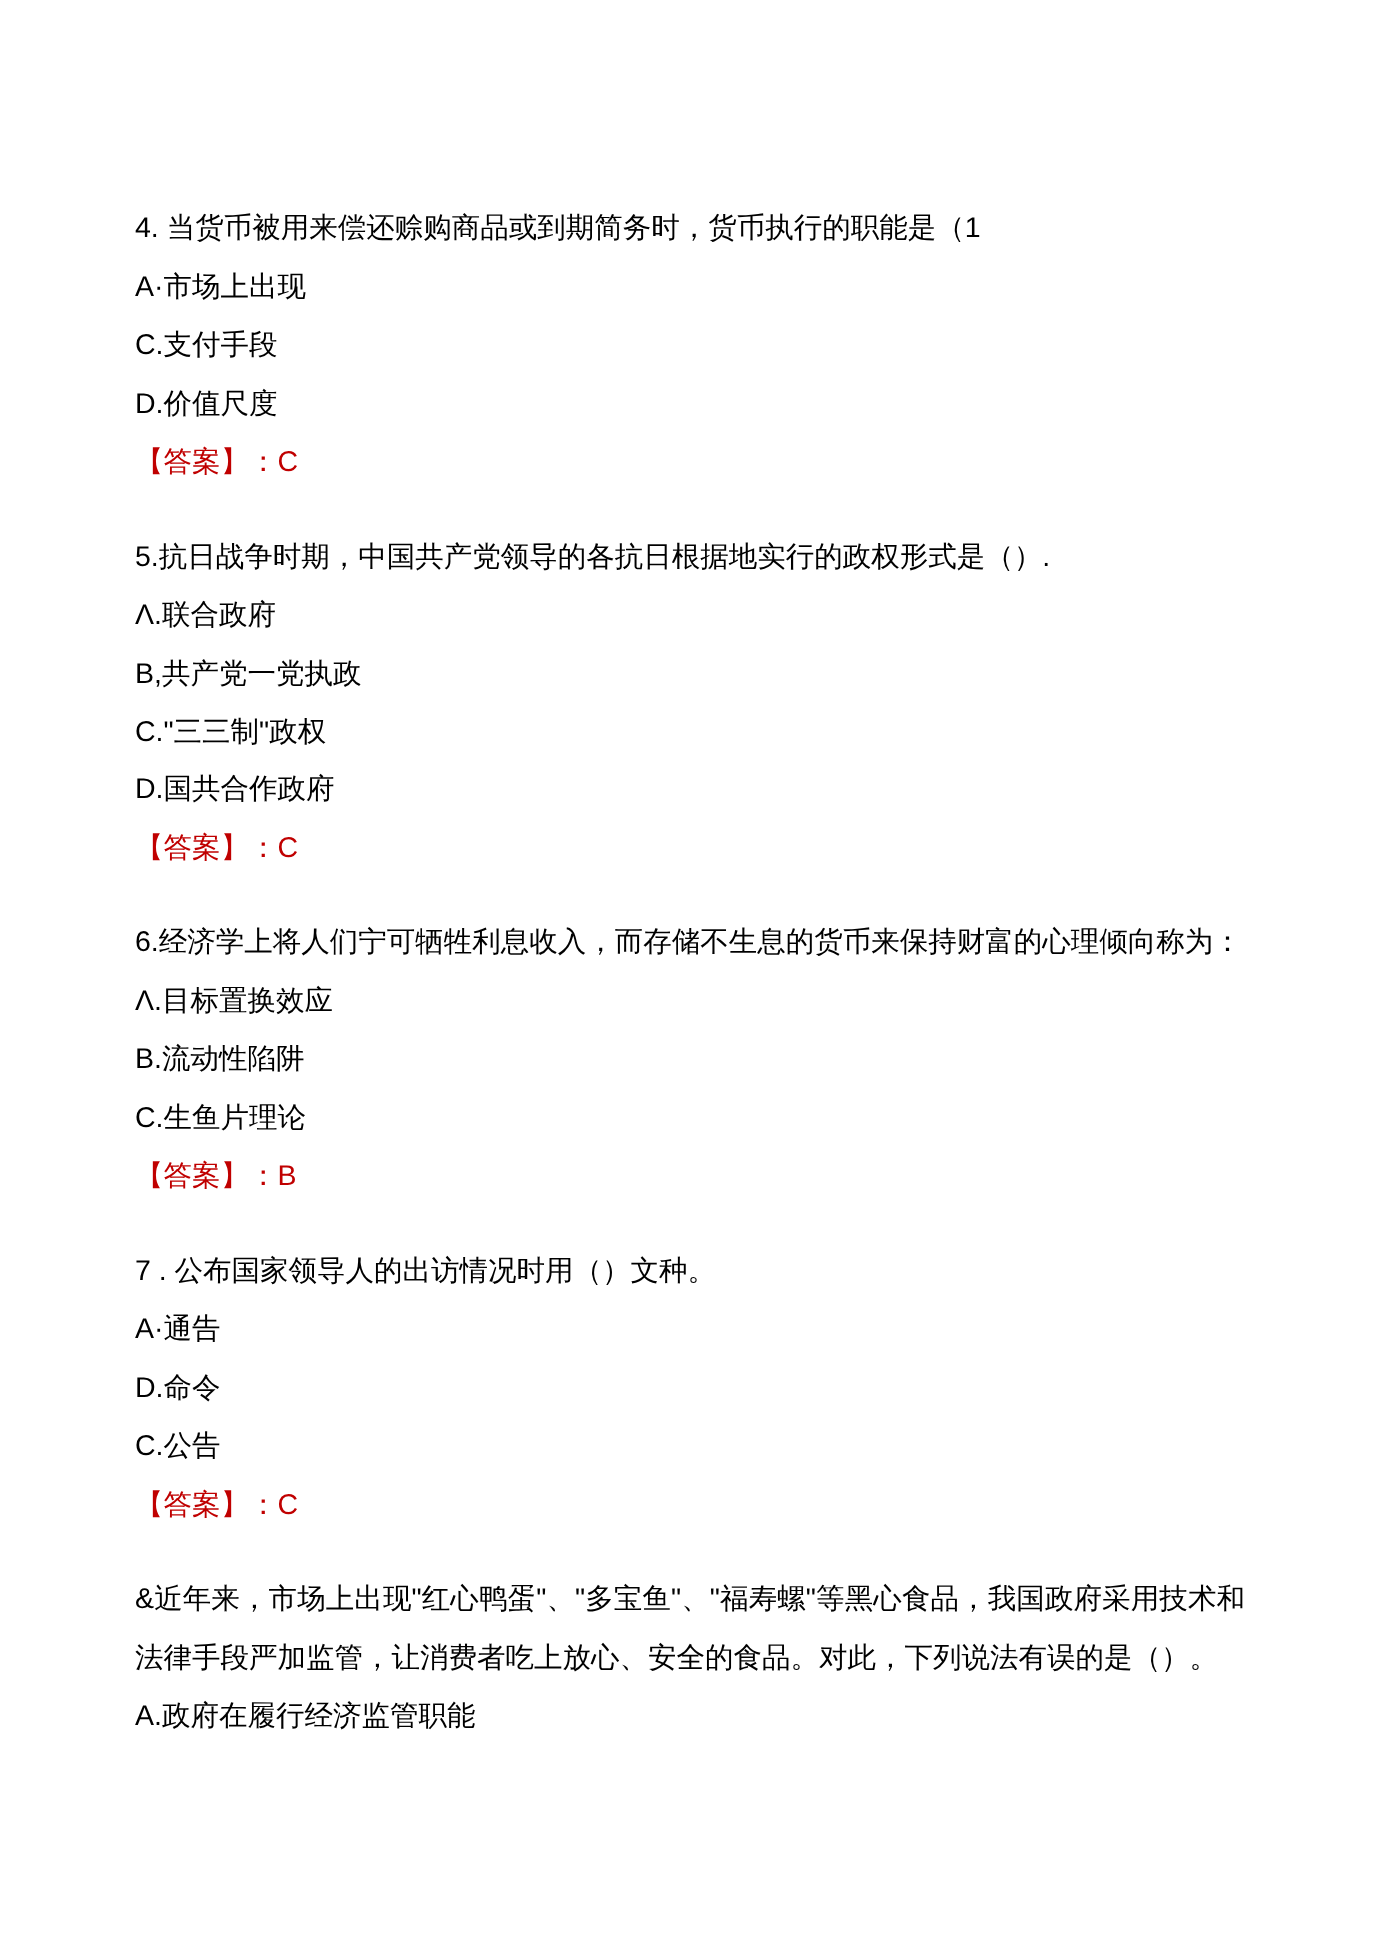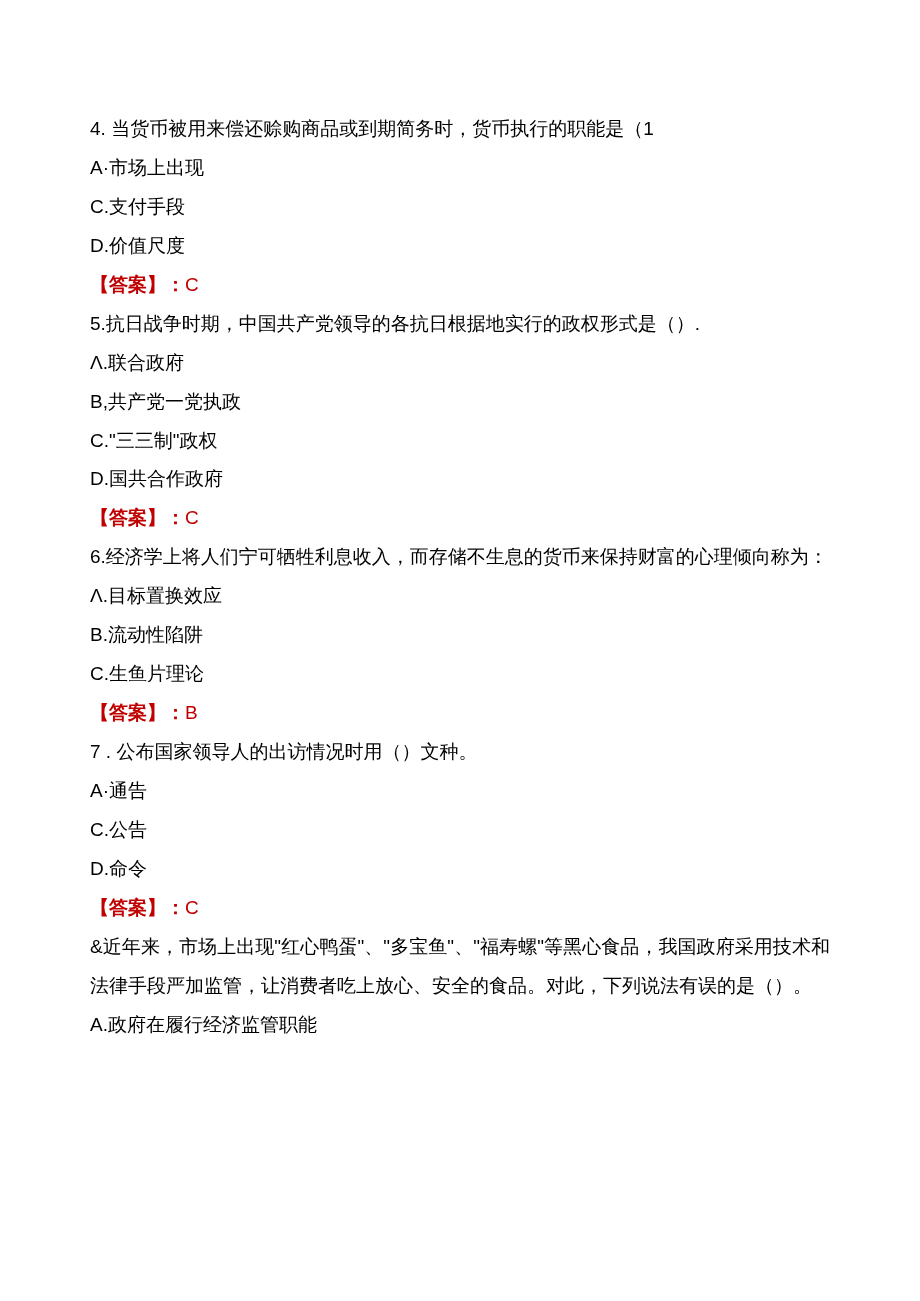--- a/index.html
+++ b/index.html
@@ -15,30 +15,30 @@
       font-size: 19px;
       line-height: 2.05;
       color: #000000;
     }
     .question-block {
       margin-bottom: 0;
     }
     .question-text {
       text-align: justify;
       text-align-last: left;
+      margin-top: 24px;
     }
     .option {
       display: block;
     }
     .answer {
       display: block;
     }
     .answer-label {
       color: #c00000;
-      font-weight: bold;
     }
     .answer-value {
       color: #c00000;
     }
   </style>
 </head>
 <body>
 
 <div class="question-block">
   <div class="question-text">
@@ -98,24 +98,24 @@
 </div>
 
 <div class="question-block">
   <div class="question-text">
     <span>7</span><span> . 公布国家领导人的出访情况时用（）文种。</span>
   </div>
   <div class="option">
     <span>A·</span><span>通告</span>
   </div>
   <div class="option">
-    <span>C.</span><span>公告</span>
+    <span>D.</span><span>命令</span>
   </div>
   <div class="option">
-    <span>D.</span><span>命令</span>
+    <span>C.</span><span>公告</span>
   </div>
   <div class="answer">
     <span class="answer-label">【答案】：</span><span class="answer-value">C</span>
   </div>
 </div>
 
 <div class="question-block">
   <div class="question-text">
     <span>&amp;</span><span>近年来，市场上出现"红心鸭蛋"、"多宝鱼"、"福寿螺"等黑心食品，我国政府采用技术和法律手段严加监管，让消费者吃上放心、安全的食品。对此，下列说法有误的是（）。</span>
   </div>

